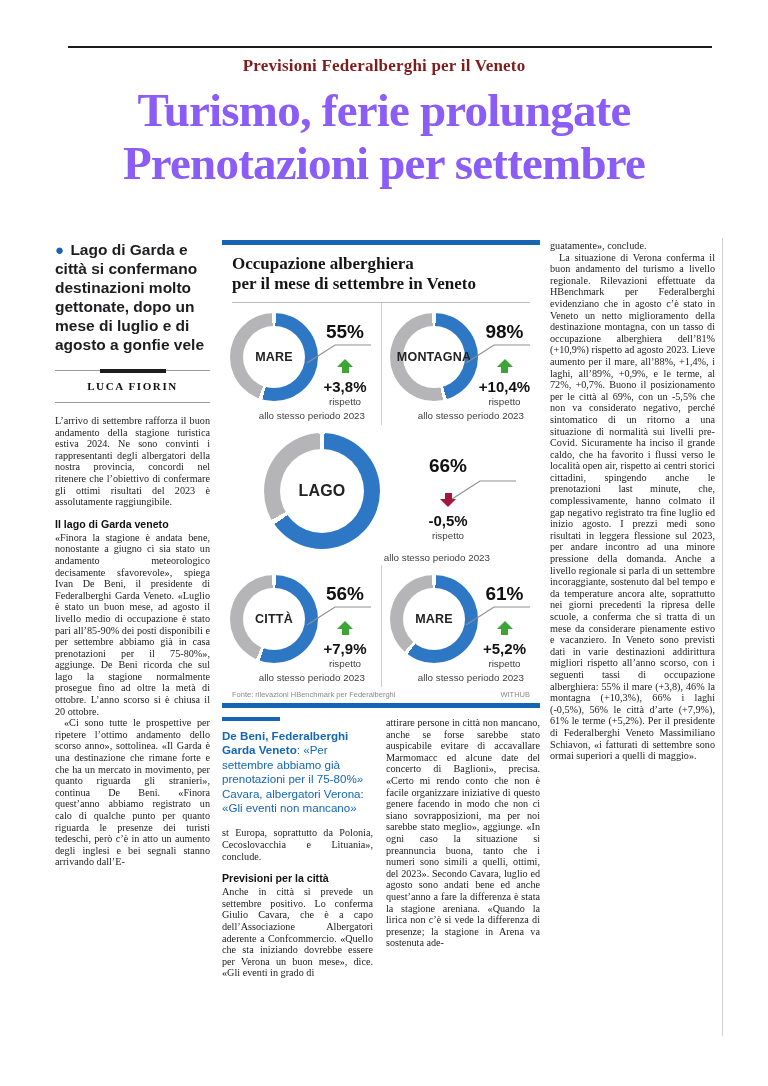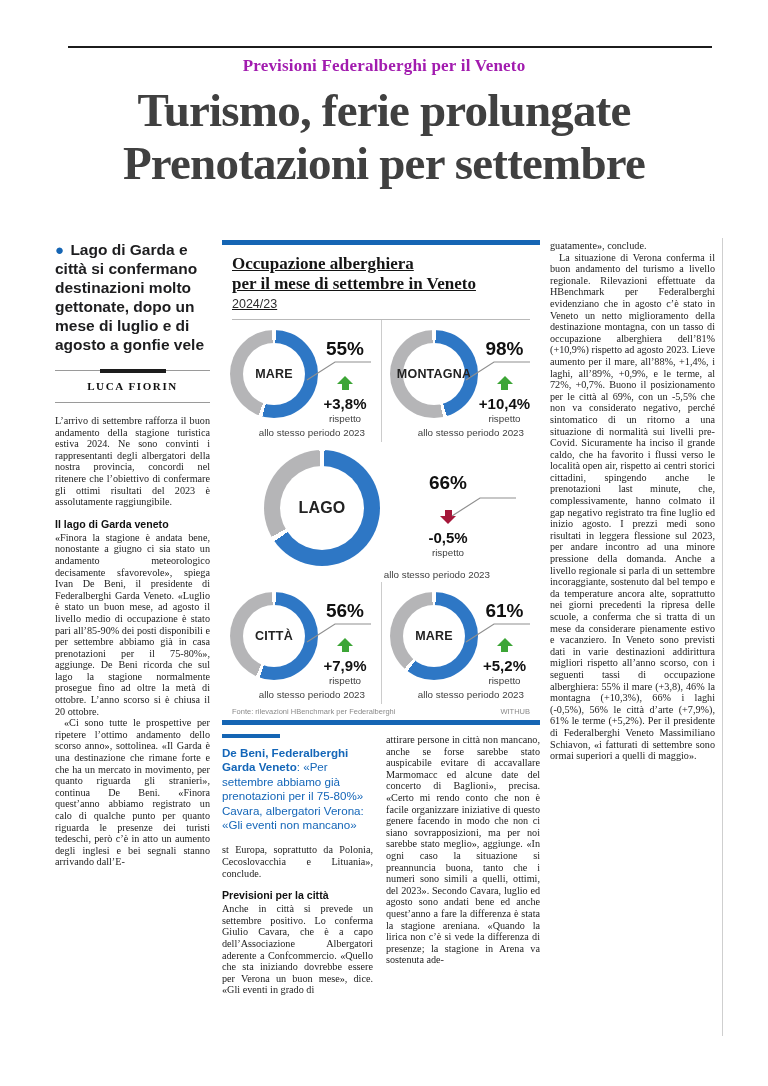--- a/index.html
+++ b/index.html
@@ -3,23 +3,23 @@
 <meta charset="utf-8">
 <style>
   * { margin:0; padding:0; box-sizing:border-box; }
   html,body { background:#e9e9e9; }
   .page { position:relative; width:768px; height:1086px; background:#fff;
           font-family:"Liberation Serif", serif; color:#141414; overflow:hidden; margin:0 auto; }
 
   
   .top-rule { position:absolute; left:68px; right:56px; top:46px; height:2px; background:#1c1c1c; }
   .kicker { position:absolute; top:56px; left:55px; right:55px; text-align:center;
-            font-weight:bold; font-size:17px; color:#a21caf; letter-spacing:0.2px; }
+            font-weight:bold; font-size:17px; color:#7f1d1d; letter-spacing:0.2px; }
   .headline { position:absolute; top:84px; left:30px; right:30px; text-align:center;
-              font-weight:bold; font-size:47px; line-height:1.12; letter-spacing:-0.8px; color:#404040; }
+              font-weight:bold; font-size:47px; line-height:1.12; letter-spacing:-0.8px; color:#8b5cf6; }
 
   
   .content { position:absolute; top:240px; left:55px; width:660px; display:flex; }
   .col-left  { width:155px; margin-right:12px; }
   .col-mid   { width:318px; margin-right:10px; }
   .col-right { width:165px; }
   .right-vrule { position:absolute; left:722px; top:238px; height:798px; width:1px; background:#cfcfcf; }
 
   p.body { font-size:10.2px; line-height:11.6px; text-align:justify; color:#1b1b1b; }
   p.body.indent { text-indent:9px; }
@@ -33,21 +33,21 @@
   .byline-block { margin-top:16px; margin-bottom:12px; }
   .rule-thin { border-top:1px solid #9a9a9a; position:relative; }
   .rule-thin .thick { position:absolute; left:50%; transform:translateX(-50%); top:-2px;
                       width:66px; height:4px; background:#1c1c1c; }
   .byline { text-align:center; font-weight:bold; font-size:11px; letter-spacing:1.6px;
             padding:9px 0 10px; color:#111; }
 
   
   .chartbox { width:318px; }
   .bluebar { height:5px; background:#1565b4; }
-  .chart-head { padding:9px 10px 0;text-decoration:underline; }
+  .chart-head { padding:9px 10px 0; }
   .chart-title { font-weight:bold; font-size:17px; line-height:20px; color:#151515; }
   .chart-sub { font-family:"Liberation Sans", sans-serif; font-size:12.5px; color:#2e2e2e; margin-top:3px; }
   .chart-hr { border-top:1px solid #b9b9b9; margin:8px 10px 0; }
 
   .donut-row { display:flex; }
   .donut-row.split > .donut-item { width:50%; }
   .donut-row.split > .donut-item + .donut-item { border-left:1px solid #cccccc; }
   .donut-row.center { justify-content:center; }
 
   .donut-item { padding:10px 6px 2px 8px; }
@@ -127,21 +127,20 @@
     </div>
 
     <div class="col-mid">
       <div class="chartbox">
         <div class="bluebar"></div>
         <div class="chart-head">
           <div class="chart-title">
             <span>Occupazione alberghiera</span><br>
             <span>per il mese di settembre in Veneto</span>
           </div>
-          <div class="chart-sub">2024/23</div>
         </div>
         <div class="chart-hr"></div>
 
         <div id="donut-row-1" class="donut-row split">
   <div class="donut-item">
     <div class="donut-flex">
       <div class="donut" style="background: conic-gradient(rgb(255, 255, 255) 0%, rgb(255, 255, 255) 0.7%, rgb(46, 119, 197) 0.7%, rgb(46, 119, 197) 54.3%, rgb(255, 255, 255) 54.3%, rgb(255, 255, 255) 55.7%, rgb(181, 181, 183) 55.7%, rgb(181, 181, 183) 99.3%, rgb(255, 255, 255) 99.3%, rgb(255, 255, 255) 100%);">
         <div class="hole">
           <span class="dlabel">MARE</span>
         </div>

